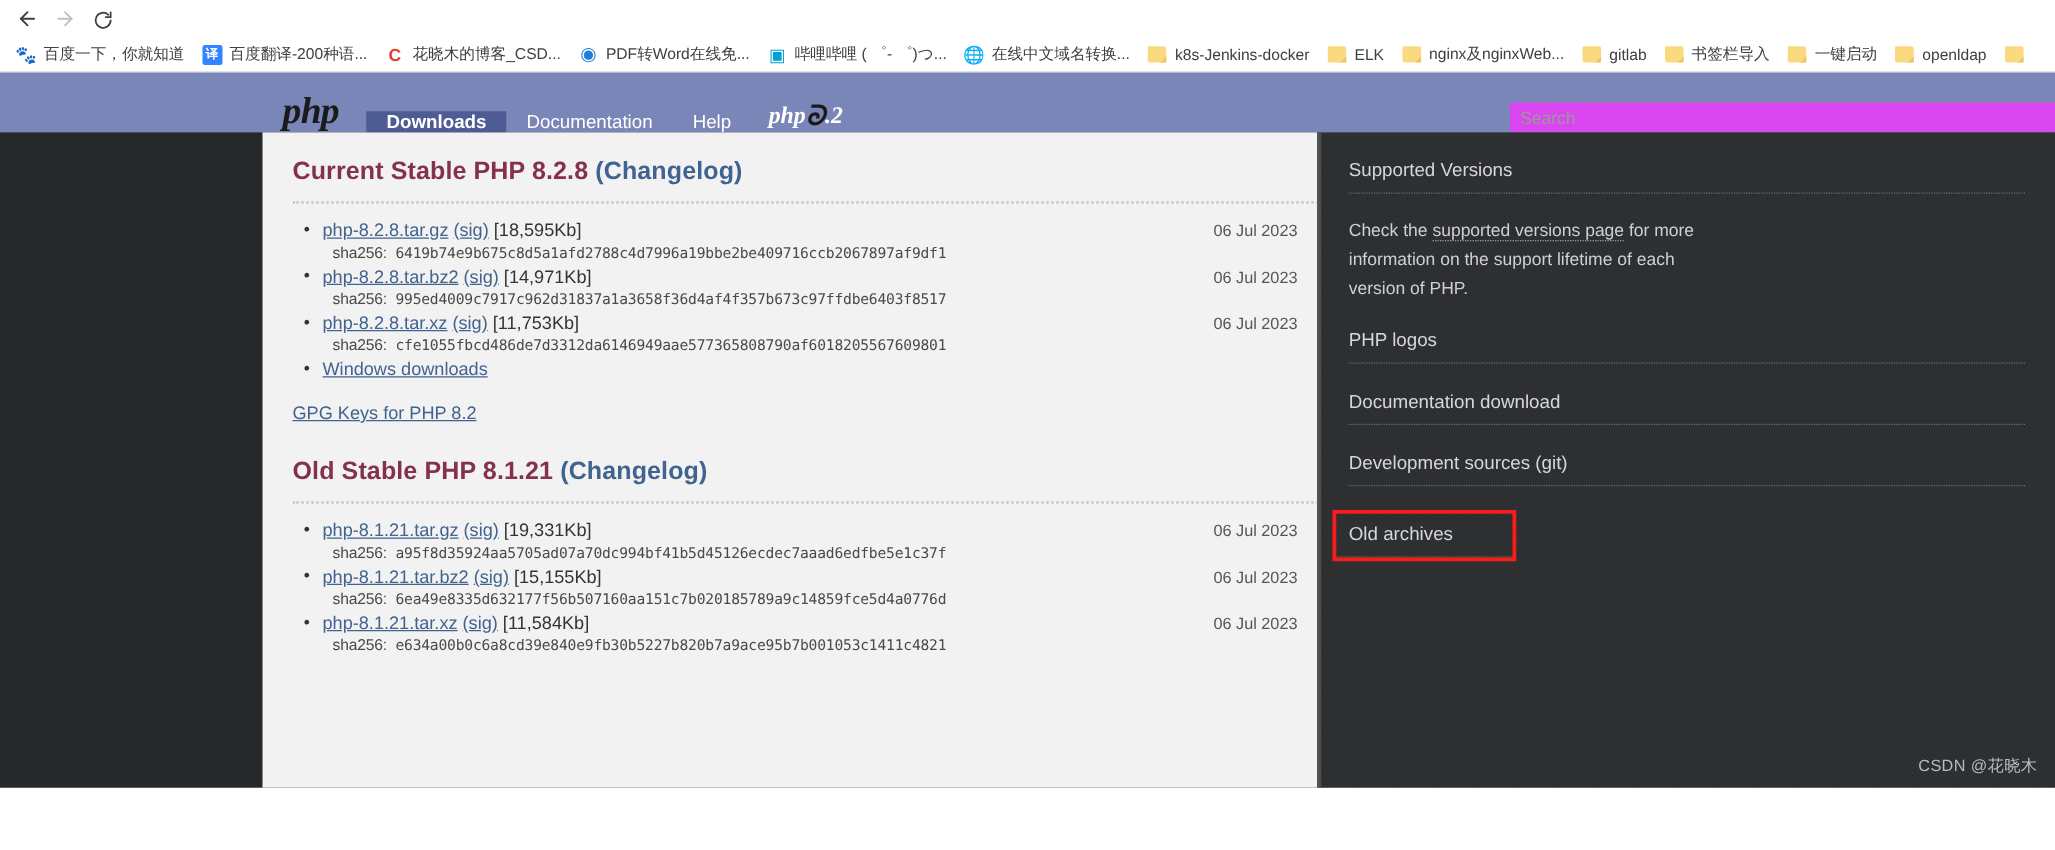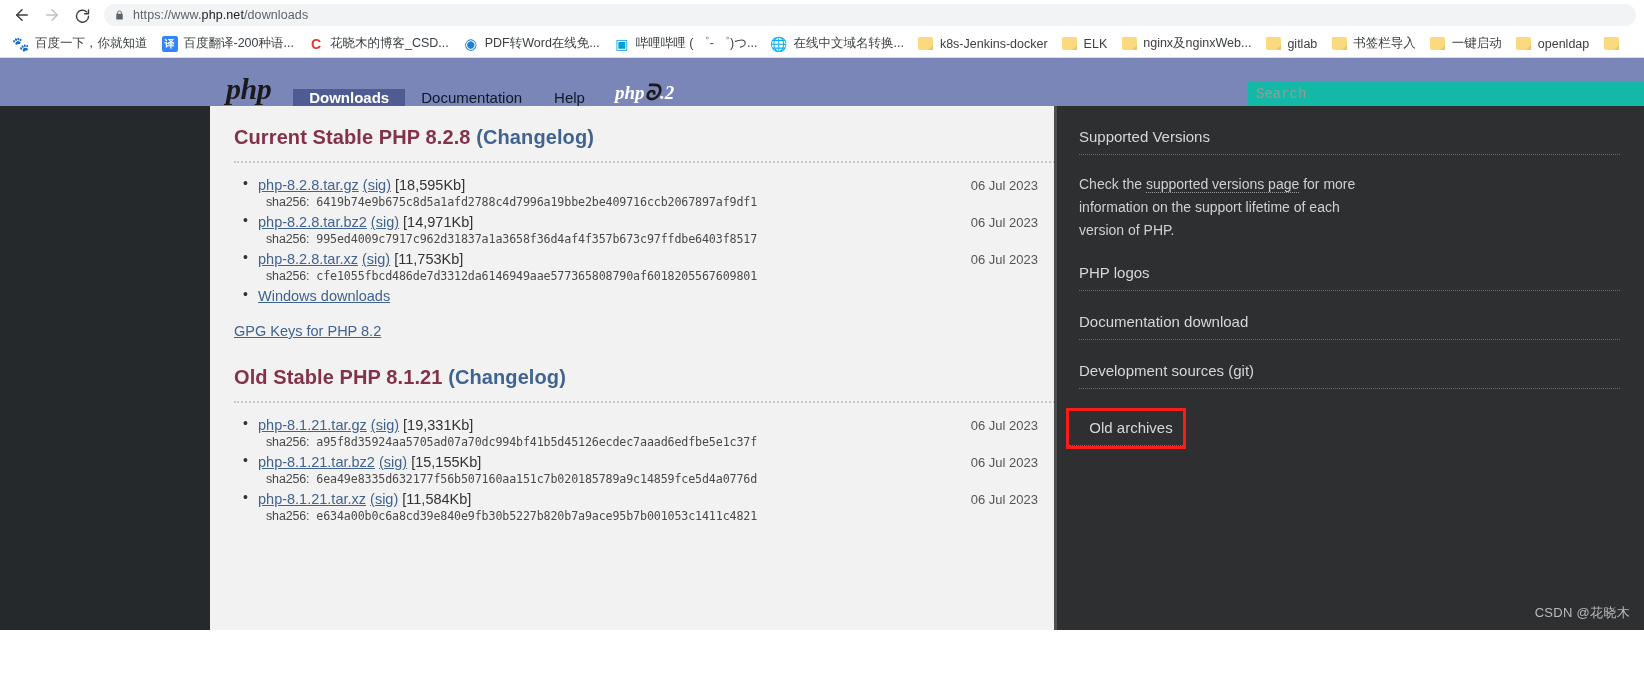--- a/index.html
+++ b/index.html
@@ -118,21 +118,21 @@
     font-style: italic;
     font-weight: bold;
     font-size: 30px;
     color: #1a1a1a;
     letter-spacing: -0.5px;
   }
   .nav-item {
     display: flex; align-items: center;
     padding: 0 16px;
     font-size: 15px;
-    color: #0f172a;
+    color: #ffffff;
     white-space: nowrap;
   }
   .nav-item.active {
     background: #4f5b93;
     color: #ffffff;
     font-weight: 600;
   }
   .php-version-badge {
     display: flex; align-items: center;
     padding: 0 14px;
@@ -143,28 +143,28 @@
     color: #ffffff;
     white-space: nowrap;
   }
   .php-version-badge .dot { color: #1a1a1a; font-size: 22px; margin: 0 0px; }
   .nav-spacer { flex: 1; }
   .search-wrap {
     display: flex; align-items: center;
     padding-right: 0px;
   }
   .search-input {
-    width: 396px;
+    width: 436px;
     height: 24px;
     border: none;
-    background: #14b8a6;
+    background: #d946ef;
     font-size: 14px;
     color: #333;
     padding: 0 8px;
-    font-family: Liberation Mono, monospace;
+    font-family: Liberation Sans, sans-serif;
     outline: none;
   }
   .search-input::placeholder { color: #9a9a9a; }
 
   
   .page {
     height: 524px;
     display: flex;
     background: #26292b;
     position: relative;
@@ -281,23 +281,22 @@
     text-decoration: none;
     padding-bottom: 9px;
     border-bottom: 1px dotted #6a6c6e;
     margin-bottom: 22px;
   }
   .sb-link.highlighted {
     outline: 3px solid #fc1b1b;
     outline-offset: 0px;
     padding: 8px 0 9px 10px;
     margin-left: -10px;
-    width: 114px;
+    width: 141px;
     border-bottom: 1px dotted #6a6c6e;
-    text-align: center;
   }
   .watermark {
     position: absolute;
     right: 14px;
     bottom: 8px;
     font-size: 13px;
     color: #b9babb;
     letter-spacing: .3px;
   }
 </style>
@@ -315,30 +314,20 @@
     <svg width="18" height="18" viewBox="0 0 24 24" fill="none" stroke="currentColor" stroke-width="2" stroke-linecap="round" stroke-linejoin="round">
       <line x1="5" y1="12" x2="19" y2="12"></line>
         <polyline points="12 5 19 12 12 19"></polyline>
     </svg>
   </div>
   <div class="nav-btn">
     <svg width="17" height="17" viewBox="0 0 24 24" fill="none" stroke="currentColor" stroke-width="2" stroke-linecap="round" stroke-linejoin="round">
       <path d="M20.5 13a8.5 8.5 0 1 1-2.6-6.1"></path>
         <polyline points="20.5 4 20.5 9.5 15 9.5"></polyline>
     </svg>
-  </div>
-  <div class="omnibox">
-    <span class="lock-icon">
-      <svg width="11" height="12" viewBox="0 0 24 24" fill="currentColor">
-        <path d="M17 9V7a5 5 0 0 0-10 0v2H5v13h14V9h-2zm-8-2a3 3 0 0 1 6 0v2H9V7z"></path>
-      </svg>
-    </span>
-    <span class="url-text">
-      <span>https://www.</span><span class="host">php.net</span><span>/downloads</span>
-    </span>
   </div>
 </div>
 
 <div class="bookmarks-bar" id="bookmarks-bar">
     <div class="bm">
       <span class="favicon fav-baidu">🐾</span>
       <span class="bm-label">百度一下，你就知道</span>
     </div>
     <div class="bm">
       <span class="favicon fav-fanyi">译</span>

